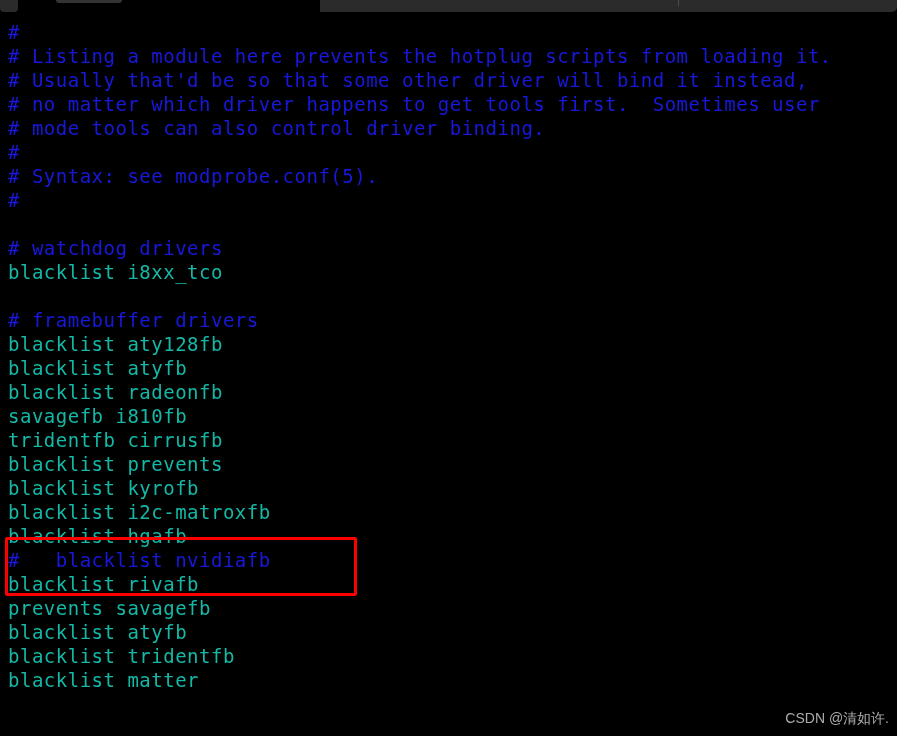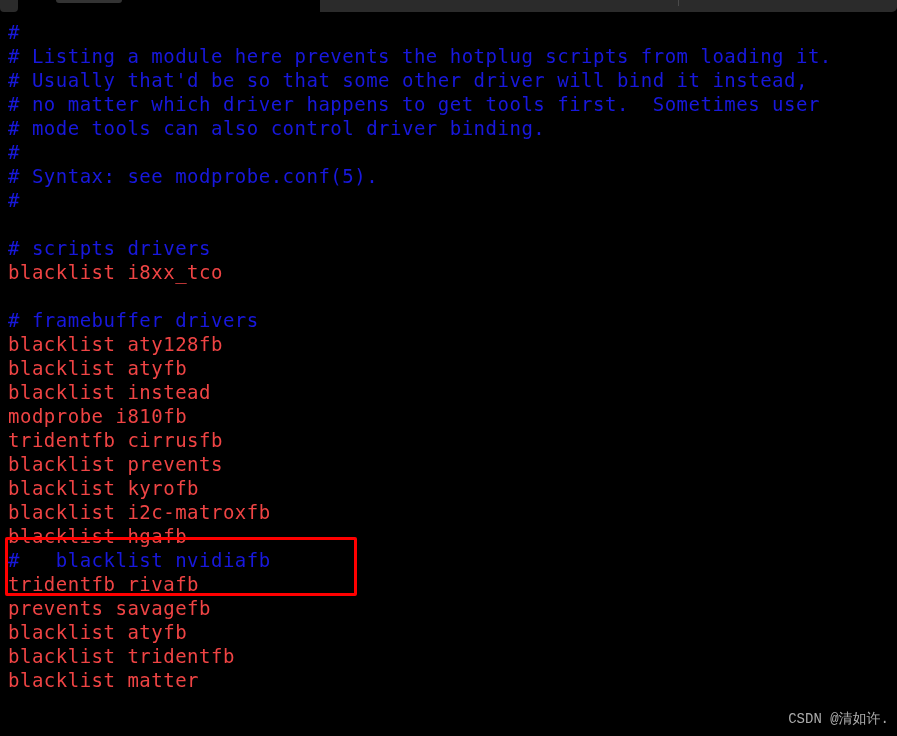--- a/index.html
+++ b/index.html
@@ -63,42 +63,42 @@
   }
   .line {
     height: 24px;
     line-height: 24px;
     font-size: 19px;
     letter-spacing: 0.5px;
     white-space: pre;
     font-family: "DejaVu Sans Mono", "Liberation Mono", monospace;
   }
   .comment { color: #1818dd; }
-  .blacklist { color: #ef4444; }
+  .blacklist { color: #14b8a6; }
   .blank { color: transparent; }
 
   
   #red-highlight-box {
     position: absolute;
     left: 5px;
     top: 537px;
     width: 352px;
     height: 59px;
     border: 3px solid #ff0000;
     border-radius: 2px;
     box-sizing: border-box;
     pointer-events: none;
   }
 
   
   #watermark {
     position: absolute;
     right: 8px;
     bottom: 8px;
-    font-family: Liberation Mono, monospace;
+    font-family: Liberation Sans, sans-serif;
     font-size: 14px;
     color: #c9c9c9;
     opacity: 0.85;
     white-space: nowrap;
   }
 </style>
 </head>
 <body>
 
 <div id="window-chrome">
@@ -112,35 +112,35 @@
 <div id="terminal">
     <div class="line comment">#</div>
     <div class="line comment"># Listing a module here prevents the hotplug scripts from loading it.</div>
     <div class="line comment"># Usually that'd be so that some other driver will bind it instead,</div>
     <div class="line comment"># no matter which driver happens to get tools first.  Sometimes user</div>
     <div class="line comment"># mode tools can also control driver binding.</div>
     <div class="line comment">#</div>
     <div class="line comment"># Syntax: see modprobe.conf(5).</div>
     <div class="line comment">#</div>
     <div class="line blank"></div>
-    <div class="line comment"># scripts drivers</div>
+    <div class="line comment"># watchdog drivers</div>
     <div class="line blacklist">blacklist i8xx_tco</div>
     <div class="line blank"></div>
     <div class="line comment"># framebuffer drivers</div>
     <div class="line blacklist">blacklist aty128fb</div>
     <div class="line blacklist">blacklist atyfb</div>
-    <div class="line blacklist">blacklist instead</div>
-    <div class="line blacklist">modprobe i810fb</div>
+    <div class="line blacklist">blacklist radeonfb</div>
+    <div class="line blacklist">savagefb i810fb</div>
     <div class="line blacklist">tridentfb cirrusfb</div>
     <div class="line blacklist">blacklist prevents</div>
     <div class="line blacklist">blacklist kyrofb</div>
     <div class="line blacklist">blacklist i2c-matroxfb</div>
     <div class="line blacklist">blacklist hgafb</div>
     <div class="line comment">#   blacklist nvidiafb</div>
-    <div class="line blacklist">tridentfb rivafb</div>
+    <div class="line blacklist">blacklist rivafb</div>
     <div class="line blacklist">prevents savagefb</div>
     <div class="line blacklist">blacklist atyfb</div>
     <div class="line blacklist">blacklist tridentfb</div>
     <div class="line blacklist">blacklist matter</div>
   </div>
 
 <div id="red-highlight-box"></div>
 
 <div id="watermark">CSDN @清如许.</div>
 

